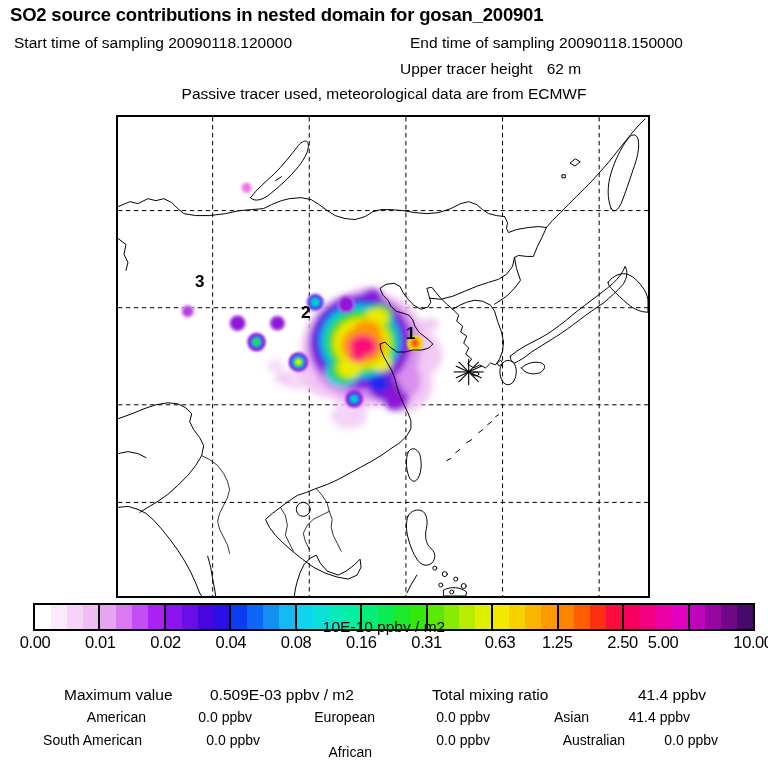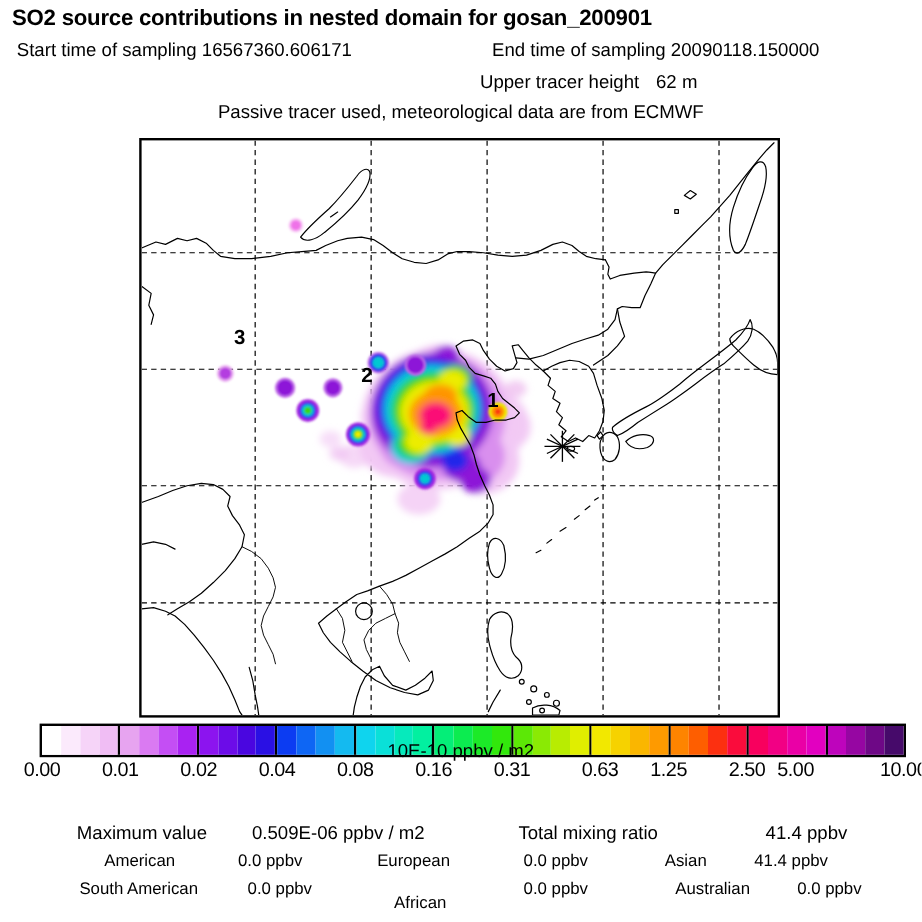--- a/index.html
+++ b/index.html
@@ -23,21 +23,21 @@
            letter-spacing:-0.4px;white-space:nowrap;}
   .stat{font-size:15.5px;}
   .cell{position:absolute;font-size:14px;text-align:right;white-space:pre;}
 </style>
 </head>
 <body>
 
 <div id="page">
 
   <div class="abs title">SO2 source contributions in nested domain for gosan_200901</div>
-  <div class="abs h15" style="left:14px;top:34px;">Start time of sampling 16567360.606171</div>
+  <div class="abs h15" style="left:14px;top:34px;">Start time of sampling 20090118.120000</div>
   <div class="abs h15" style="left:410px;top:34px;">End time of sampling 20090118.150000</div>
   <div class="abs h15" style="left:400px;top:60px;"><span>Upper tracer height</span><span style="display:inline-block;width:14px;"></span><span>62 m</span></div>
   <div class="abs h15 center" style="top:85px;">Passive tracer used, meteorological data are from ECMWF</div>
 
   <div id="map">
     <svg viewBox="0 0 532 481" preserveAspectRatio="none">
       <defs>
         <filter id="b3" x="-60%" y="-60%" width="220%" height="220%">
             <feGaussianBlur stdDeviation="3"></feGaussianBlur>
           </filter>
@@ -276,31 +276,31 @@
       <span class="cb-tick" style="left: 426.636px;">0.31</span>
       <span class="cb-tick" style="left: 500px;">0.63</span>
       <span class="cb-tick" style="left: 557.182px;">1.25</span>
       <span class="cb-tick" style="left: 622.455px;">2.50</span>
       <span class="cb-tick" style="left: 663px;">5.00</span>
       <span class="cb-tick" style="left: 753px;">10.00</span>
     </div>
   <div class="abs h15 center" style="top:618px;">10E-10 ppbv / m2</div>
 
   <div class="abs stat" style="left:64px;top:686px;">Maximum value</div>
-  <div class="abs stat" style="left:210px;top:686px;">0.509E-06 ppbv / m2</div>
+  <div class="abs stat" style="left:210px;top:686px;">0.509E-03 ppbv / m2</div>
   <div class="abs stat" style="left:432px;top:686px;">Total mixing ratio</div>
   <div class="abs stat" style="left:638px;top:686px;">41.4 ppbv</div>
 
   <div class="cell" style="left:20px;top:709px;width:126px;">American</div>
   <div class="cell" style="left:160px;top:709px;width:92px;">0.0 ppbv</div>
   <div class="cell" style="left:270px;top:709px;width:105px;">European</div>
   <div class="cell" style="left:398px;top:709px;width:92px;">0.0 ppbv</div>
   <div class="cell" style="left:505px;top:709px;width:84px;">Asian</div>
   <div class="cell" style="left:598px;top:709px;width:92px;">41.4 ppbv</div>
 
-  <div class="cell" style="left:20px;top:732px;width:145px;">South American</div>
+  <div class="cell" style="left:20px;top:732px;width:145px;text-align:center;">South American</div>
   <div class="cell" style="left:168px;top:732px;width:92px;">0.0 ppbv</div>
   <div class="cell" style="left:270px;top:732px;width:102px;margin-top:12px;">African</div>
   <div class="cell" style="left:398px;top:732px;width:92px;">0.0 ppbv</div>
   <div class="cell" style="left:505px;top:732px;width:120px;">Australian</div>
   <div class="cell" style="left:626px;top:732px;width:92px;">0.0 ppbv</div>
 
 </div>
 
 </body></html>

